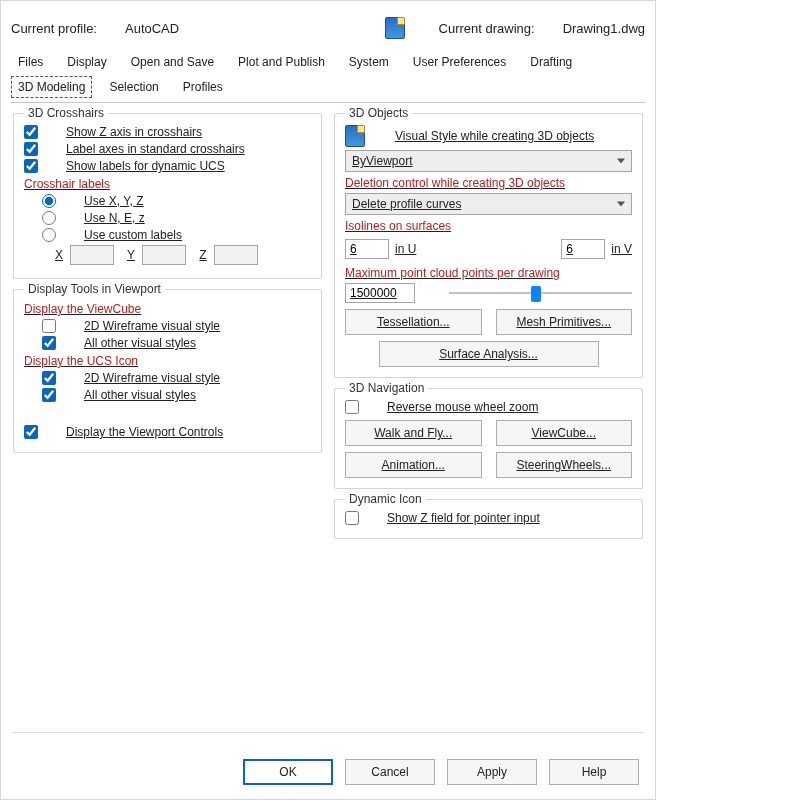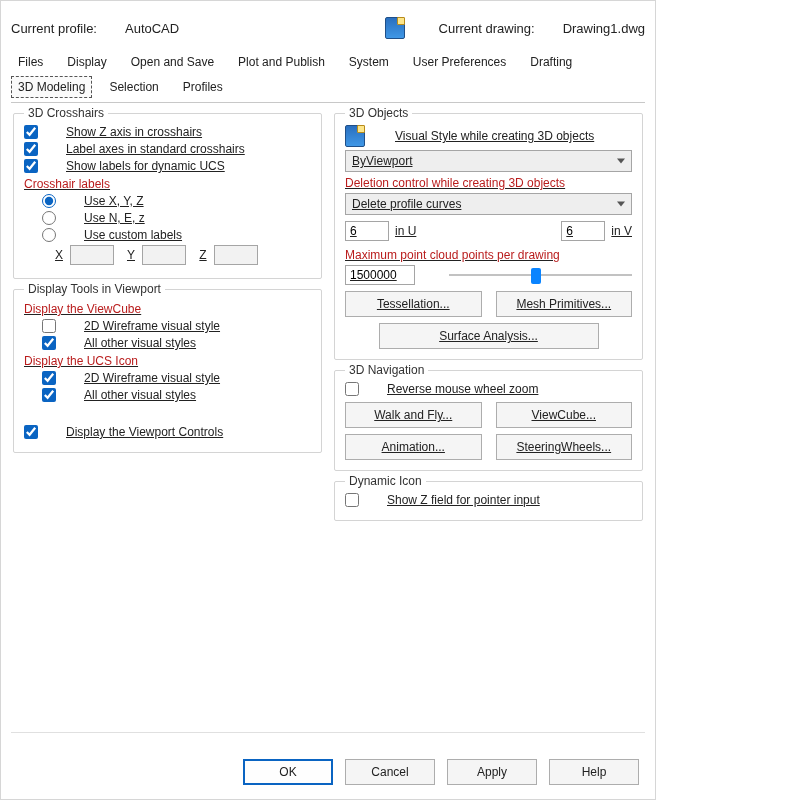--- a/index.html
+++ b/index.html
@@ -321,20 +321,21 @@
           </span>
         </div>
 
         <div class="row subhdr">Deletion control while creating 3D objects</div>
         <div class="row">
           <span class="dd" style="min-width:100%">
             <span>Delete profile curves</span>
           </span>
         </div>
 
+        <div class="row subhdr">Isolines on surfaces</div>
         <div class="row" style="justify-content:space-between">
           <div class="row" style="gap:6px">
             <input class="txt small" value="6" style="">
             <span class="label">in U</span>
           </div>
           <div class="row" style="gap:6px">
             <input class="txt small" value="6" style="">
             <span class="label">in V</span>
           </div>
         </div>

